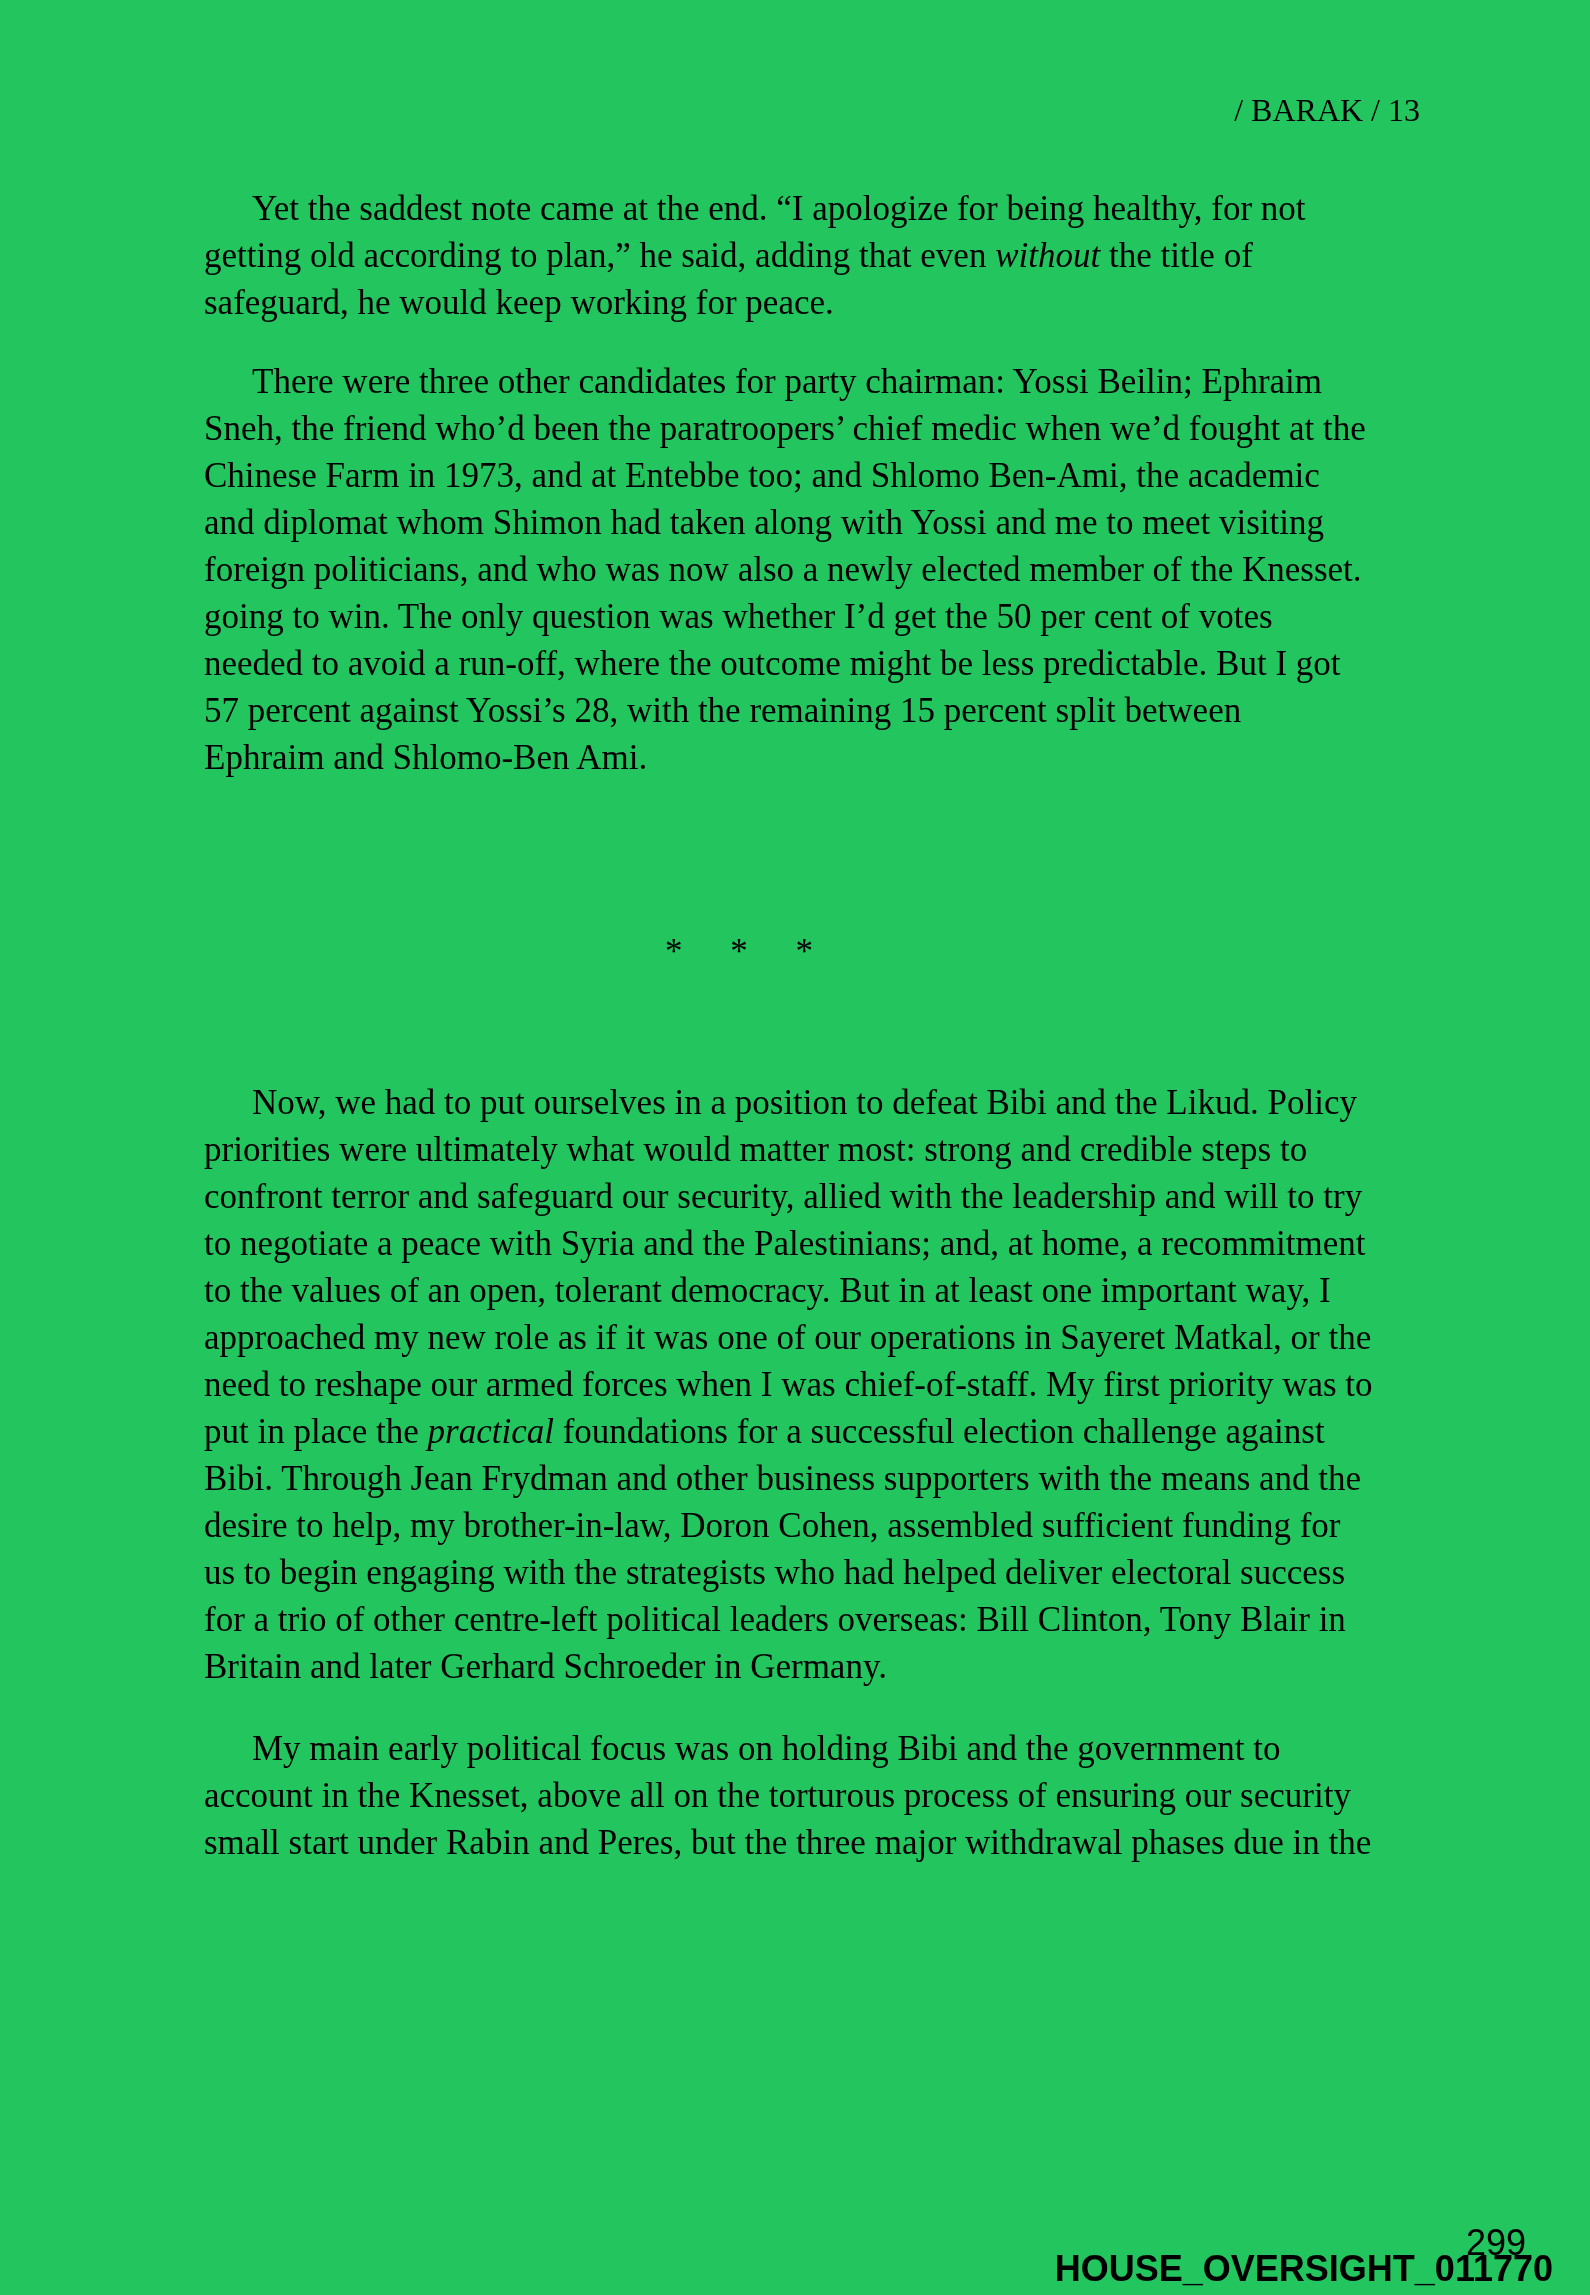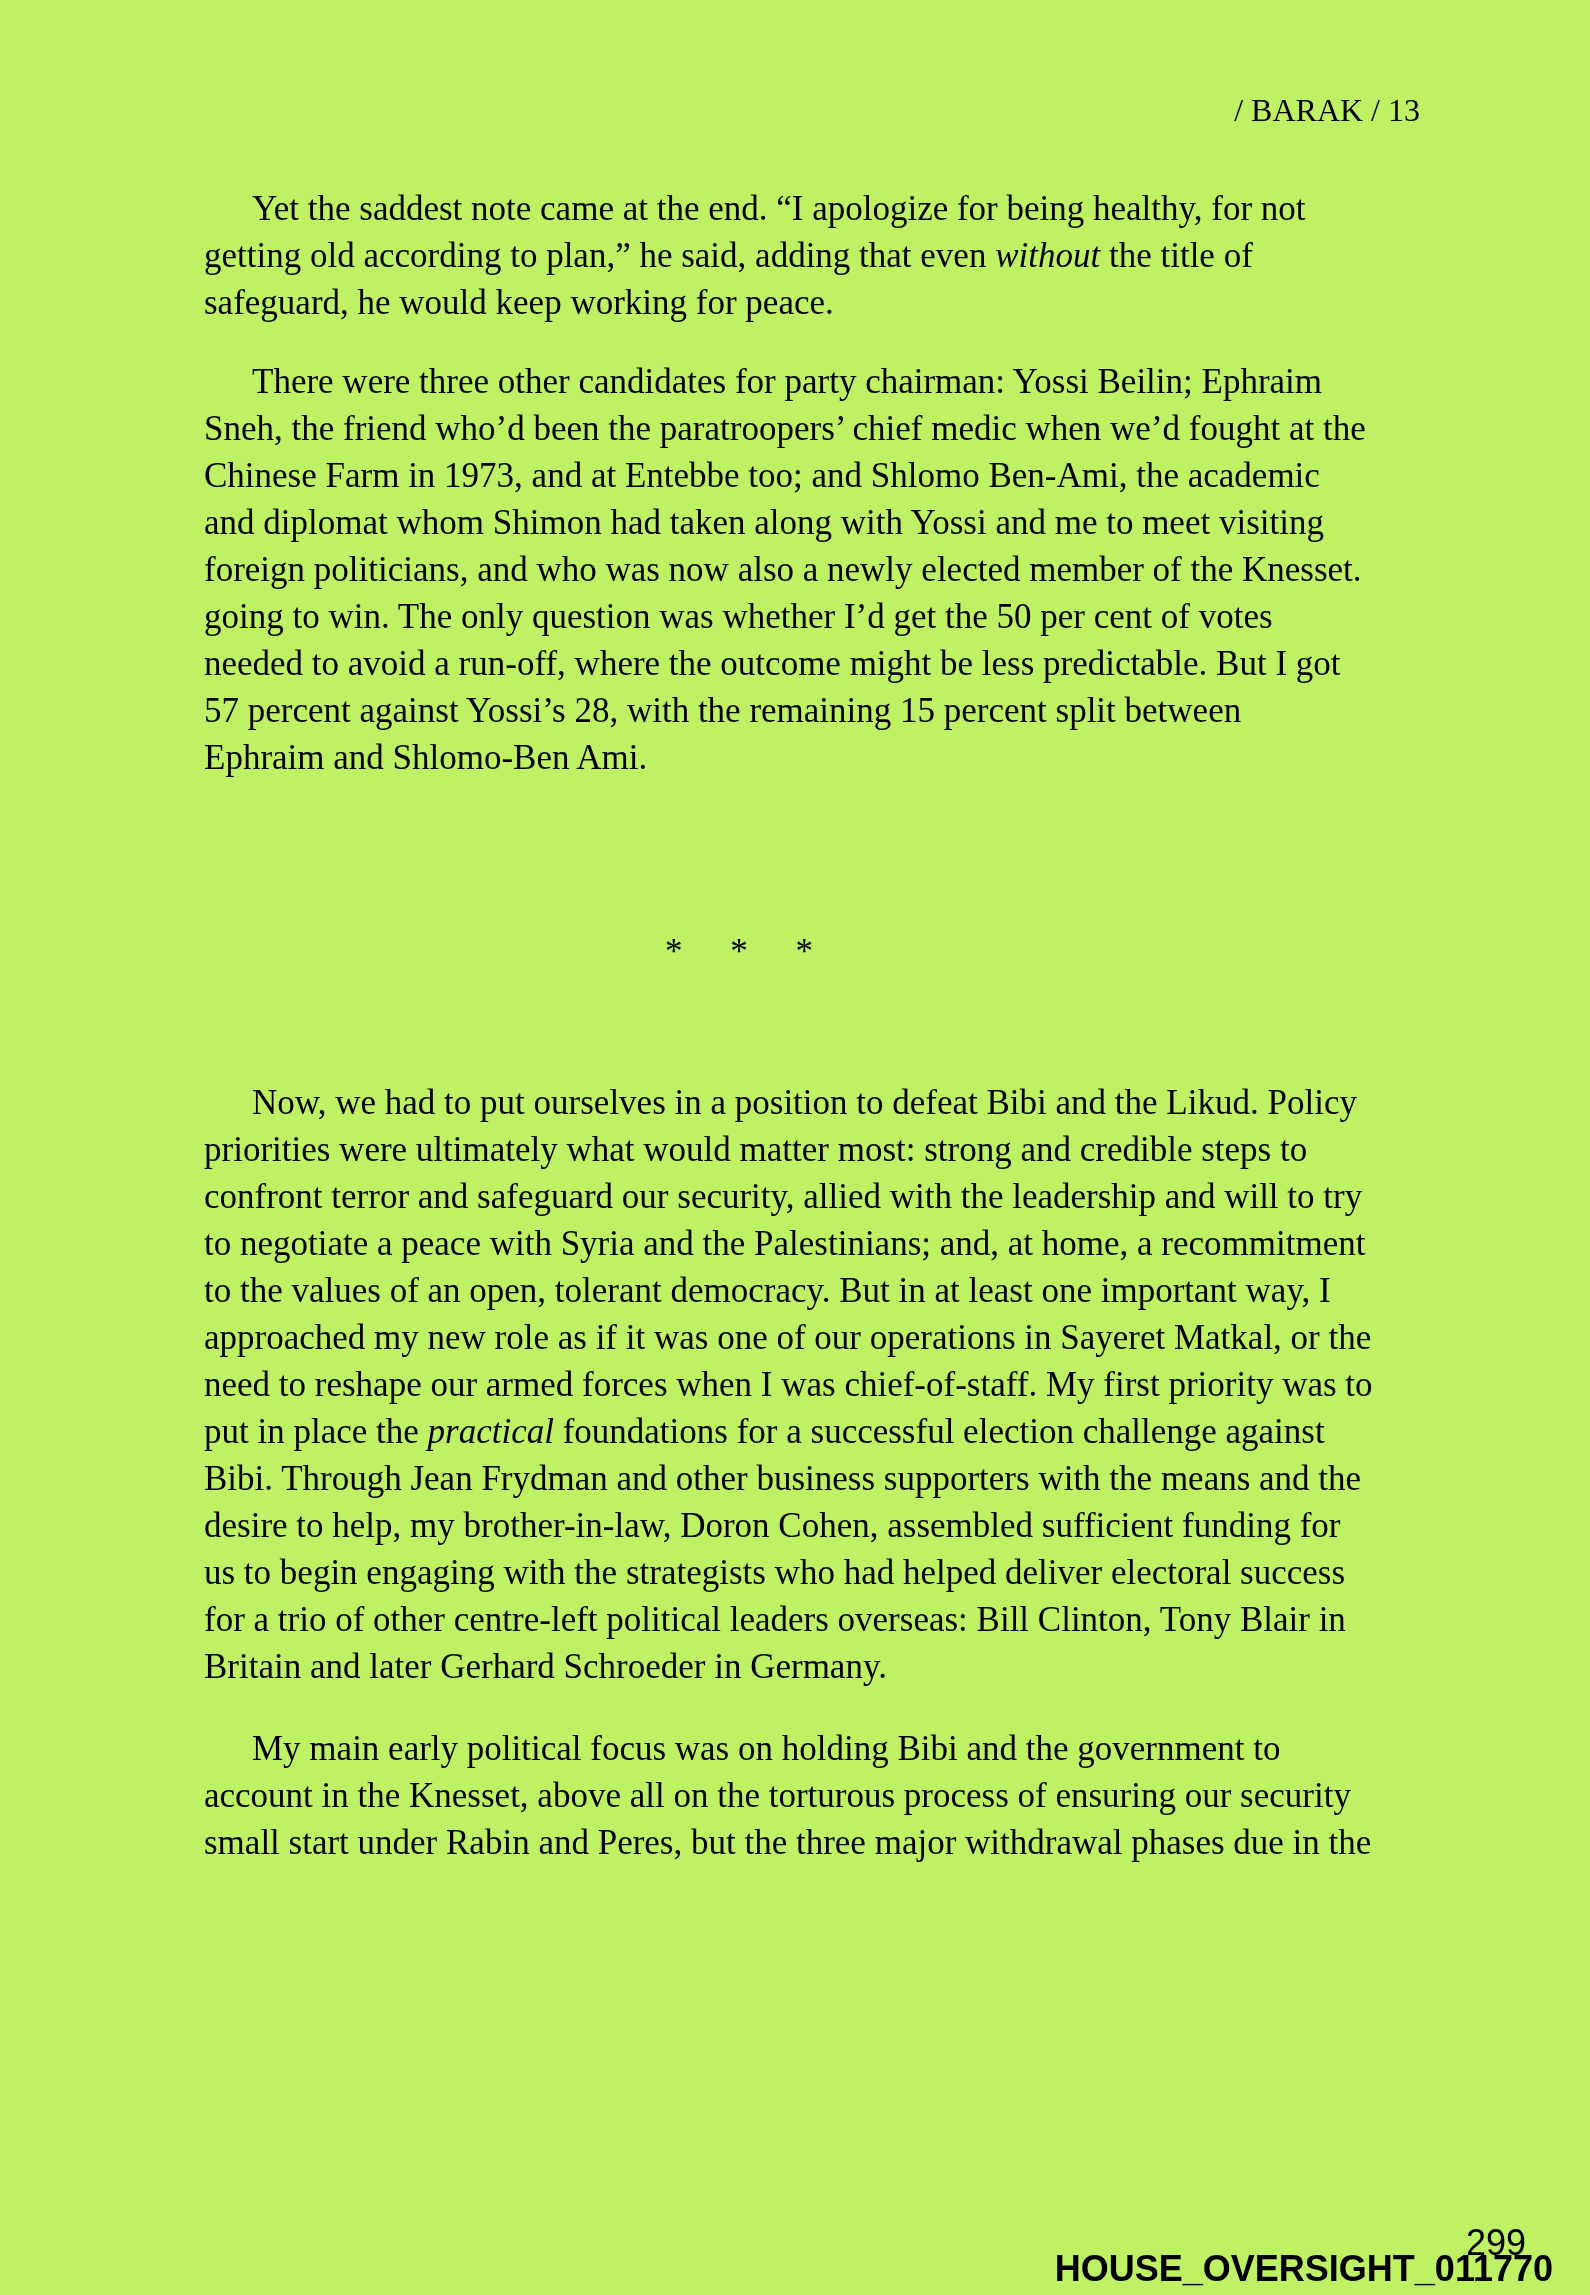--- a/index.html
+++ b/index.html
@@ -1,20 +1,20 @@
 <!DOCTYPE html>
 <html style="font-size:10.3px"><head>
 <meta charset="utf-8">
 <style>
   html, body { margin: 0; padding: 0; background: #ffffff; }
   .page {
     position: relative;
     width: 1591px;
     height: 2295px;
-    background: #bef264;
+    background: #22c55e;
     color: #000000;
     font-family: "Liberation Serif", serif;
     overflow: hidden;
   }
   .header {
     position: absolute;
     top: 94px;
     right: 171px;
     font-size: 32px;
     line-height: 32px;

